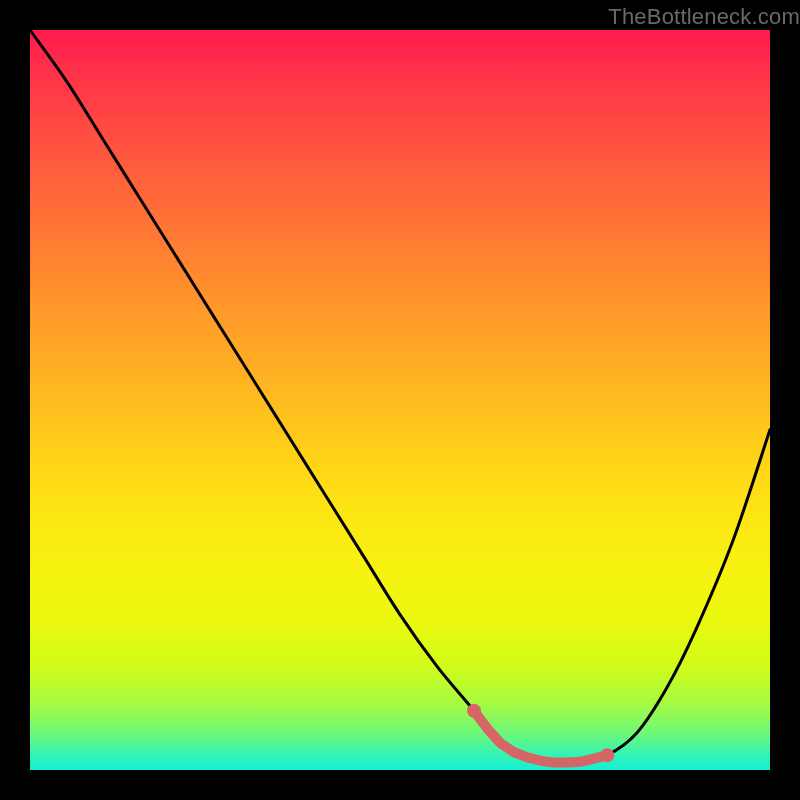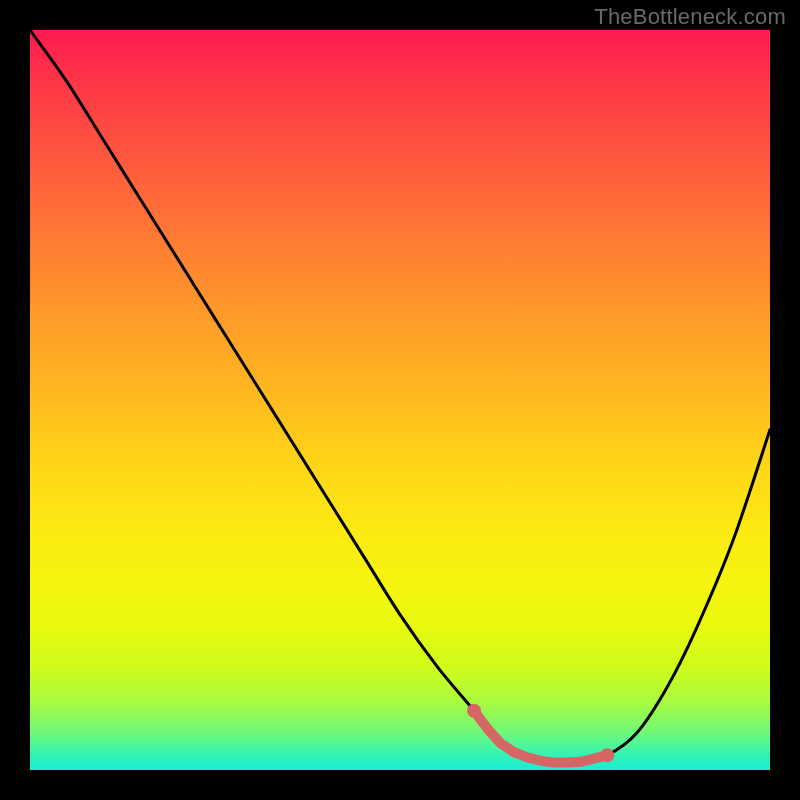--- a/index.html
+++ b/index.html
@@ -45,21 +45,21 @@
       #eaf90e 80%,
       #d0fc1a 86%,
       #a6fb41 91%,
       #6df879 95%,
       #33f3b4 98%,
       #17eed6 100%
     );
   }
   .watermark {
     position: absolute;
-    right: 14px;
+    right: 0;
     top: 4px;
     color: #696969;
     font-size: 22px;
     letter-spacing: 0.2px;
     font-weight: 400;
     user-select: none;
   }
   svg.curve {
     position: absolute;
     left: 0;

